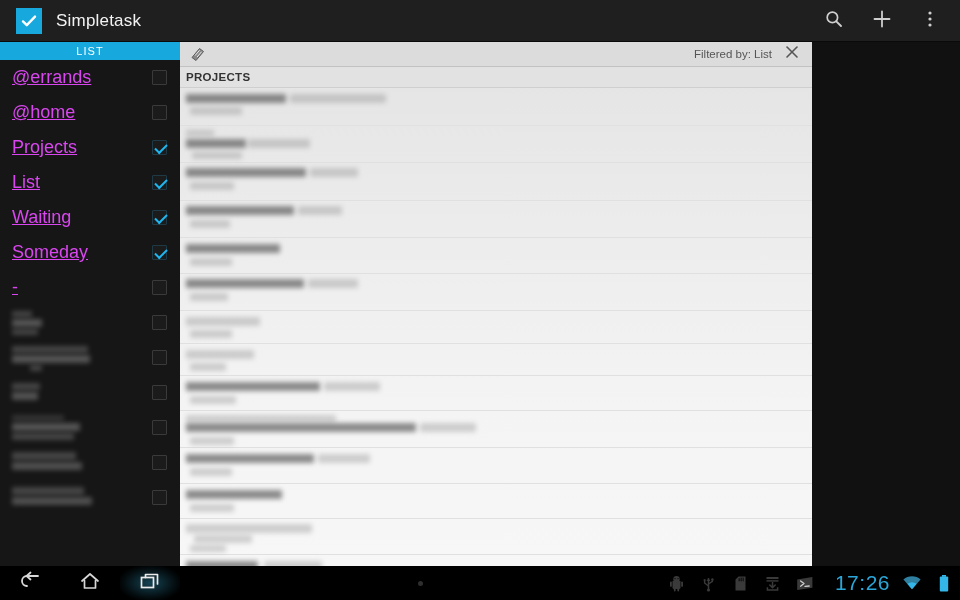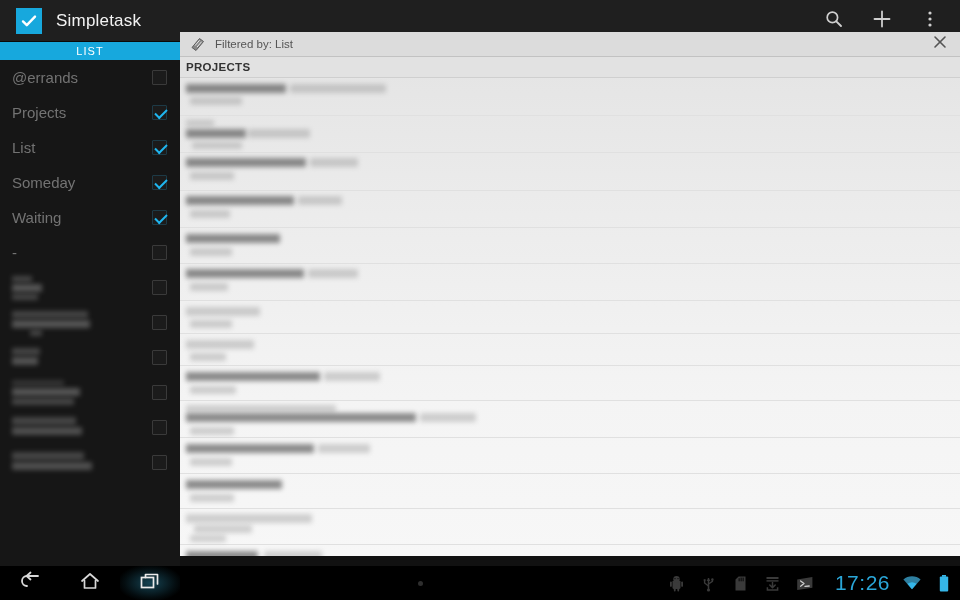--- a/index.html
+++ b/index.html
@@ -39,44 +39,45 @@
   .section-header{
     height:18px; background:#17a8dd; color:#ffffff;
     font-size:11px; font-weight:normal; letter-spacing:1.1px;
     display:flex; align-items:center; justify-content:center;
   }
   .nav-row{
     height:35px; display:flex; align-items:center;
     padding-left:12px; padding-right:13px;
   }
   .nav-label{
-    flex:1; color:#737373; font-size:15px; white-space:nowrap; overflow:hidden;
+    flex:1; color:#d946ef; font-size:18px; white-space:nowrap; overflow:hidden;text-decoration:underline;
   }
   .cb{
     width:15px; height:15px; flex:none; position:relative;
     border:1px solid #3a3a3a; background:#1b1b1b; border-radius:1px;
   }
   .cb.checked{ border-color:#1d3a46; }
   .cb.checked::after{
     content:""; position:absolute; left:2px; top:3px; width:10px; height:5px;
     border-left:2.5px solid #1fb6ef; border-bottom:2.5px solid #1fb6ef;
     transform:rotate(-45deg);
   }
   
   .blur-wrap{ position:relative; flex:1; height:26px; }
   .blur-bar{
     position:absolute; background:#6d6d6d; filter:blur(2.6px); opacity:.55;
     border-radius:1px;
   }
 
   
   .main{
-    position:absolute; left:180px; top:32px; width:780px; height:524px;
+    position:absolute; left:180px; top:42px; width:632px; height:524px;
     background:linear-gradient(to bottom,#e3e3e3 0%,#ececec 35%,#f4f4f4 70%,#f7f7f7 100%);
     overflow:hidden;
+    text-align:right;
   }
   .filter-bar{
     height:25px; background:#dcdcdc;
     border-bottom:1px solid #c2c2c2;
     display:flex; align-items:center; padding:0 0 0 6px;
   }
   .filter-icon{ width:22px; height:18px; display:flex; align-items:center; justify-content:center; flex:none;}
   .filter-text{ margin-left:7px; color:#555; font-size:11.5px; flex:1; }
   .filter-close{ width:40px; height:25px; display:flex; align-items:center; justify-content:center; flex:none;}
   .list-header{
@@ -155,33 +156,37 @@
 
   <div class="sidebar">
 
     <div class="section-header">LIST</div>
 
     <div class="nav-row">
       <div class="nav-label">@errands</div>
       <div class="cb"></div>
     </div>
     <div class="nav-row">
+      <div class="nav-label">@home</div>
+      <div class="cb"></div>
+    </div>
+    <div class="nav-row">
       <div class="nav-label">Projects</div>
       <div class="cb checked"></div>
     </div>
     <div class="nav-row">
       <div class="nav-label">List</div>
       <div class="cb checked"></div>
     </div>
     <div class="nav-row">
+      <div class="nav-label">Waiting</div>
+      <div class="cb checked"></div>
+    </div>
+    <div class="nav-row">
       <div class="nav-label">Someday</div>
-      <div class="cb checked"></div>
-    </div>
-    <div class="nav-row">
-      <div class="nav-label">Waiting</div>
       <div class="cb checked"></div>
     </div>
 
 
     <div class="nav-row">
       <div class="nav-label">-</div>
       <div class="cb"></div>
     </div>
 
     <div class="nav-row">

